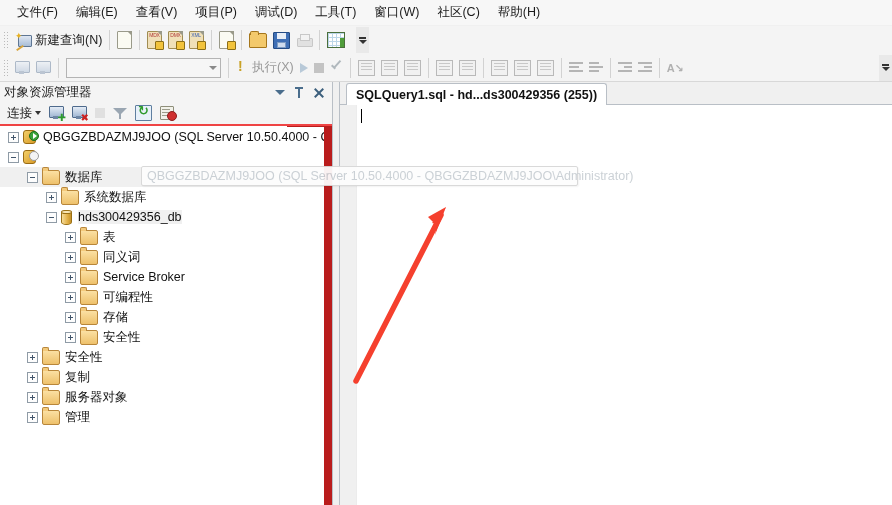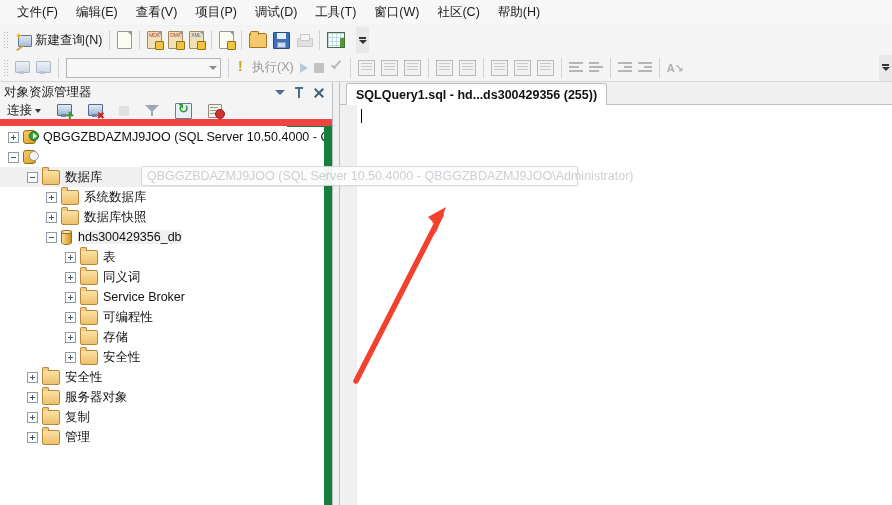--- a/index.html
+++ b/index.html
@@ -13,21 +13,21 @@
     overflow: hidden;
     font-family: "Liberation Sans", "DejaVu Sans", sans-serif;
     font-size: 12px;
     color: #000;
     -webkit-font-smoothing: none;
   }
   #app {
     position: relative;
     width: 892px;
     height: 505px;
-    background: #15803d;
+    background: #b91c1c;
   }
 
   
   .menubar {
     position: absolute;
     left: 0; top: 0;
     width: 892px; height: 26px;
     background: #f7f7f7;
     border-bottom: 1px solid #f0f0f0;
     display: flex;
@@ -394,26 +394,26 @@
     width: 12px; height: 2px; background: #3c5f7c;
   }
   .hdr-x:before { transform: rotate(45deg); }
   .hdr-x:after  { transform: rotate(-45deg); }
 
   .oe-toolbar {
     position: absolute;
     left: 0; top: 20px;
     width: 332px; height: 24px;
     background: #f4f4f4;
-    border-bottom: 7px solid #ef4444;
+    border-bottom: 2px solid #ef4444;
     display: flex;
     align-items: center;
     padding-left: 4px;
     box-sizing: border-box;
-    gap: 10px;
+    gap: 2px;
     text-align: center;
   }
   .oe-connect {
     display: flex; align-items: center; gap: 3px;
     padding: 2px 3px; cursor: default;
   }
   .ic-server {
     width: 15px; height: 14px;
     position: relative;
   }
@@ -1002,25 +1002,20 @@
         <span class="ic-folder"></span>
         <span class="node-label">数据库</span>
       </div>
 
       <div class="node ind2">
         <span class="expander plus"></span>
         <span class="ic-folder"></span>
         <span class="node-label">系统数据库</span>
       </div>
 
-      <div class="node ind2">
-        <span class="expander plus"></span>
-        <span class="ic-folder"></span>
-        <span class="node-label">数据库快照</span>
-      </div>
 
       <div class="node ind2">
         <span class="expander"></span>
         <span class="ic-db"></span>
         <span class="node-label sel-bg">hds300429356_db</span>
       </div>
 
 
       <div class="node ind3">
         <span class="expander plus"></span>
@@ -1061,27 +1056,27 @@
 
       <div class="node ind1">
         <span class="expander plus"></span>
         <span class="ic-folder"></span>
         <span class="node-label">安全性</span>
       </div>
 
       <div class="node ind1">
         <span class="expander plus"></span>
         <span class="ic-folder"></span>
-        <span class="node-label">服务器对象</span>
+        <span class="node-label">复制</span>
       </div>
 
       <div class="node ind1">
         <span class="expander plus"></span>
         <span class="ic-folder"></span>
-        <span class="node-label">复制</span>
+        <span class="node-label">服务器对象</span>
       </div>
 
       <div class="node ind1">
         <span class="expander plus"></span>
         <span class="ic-folder"></span>
         <span class="node-label">管理</span>
       </div>
 
     </div>
   </div>

